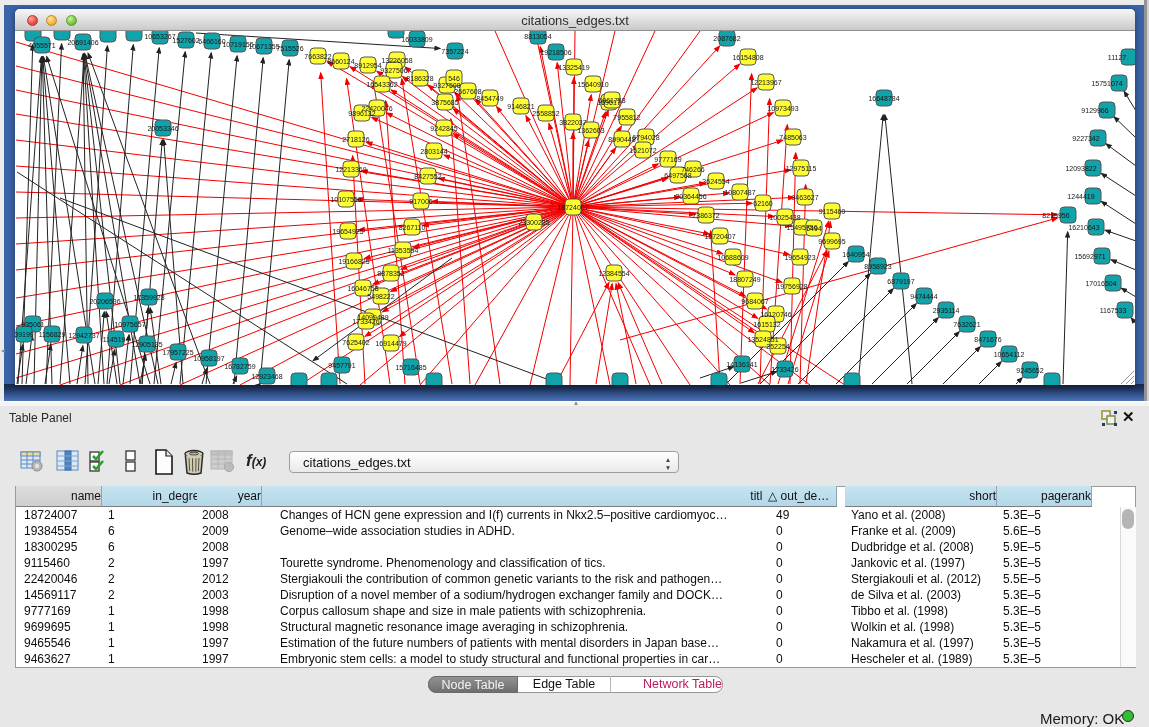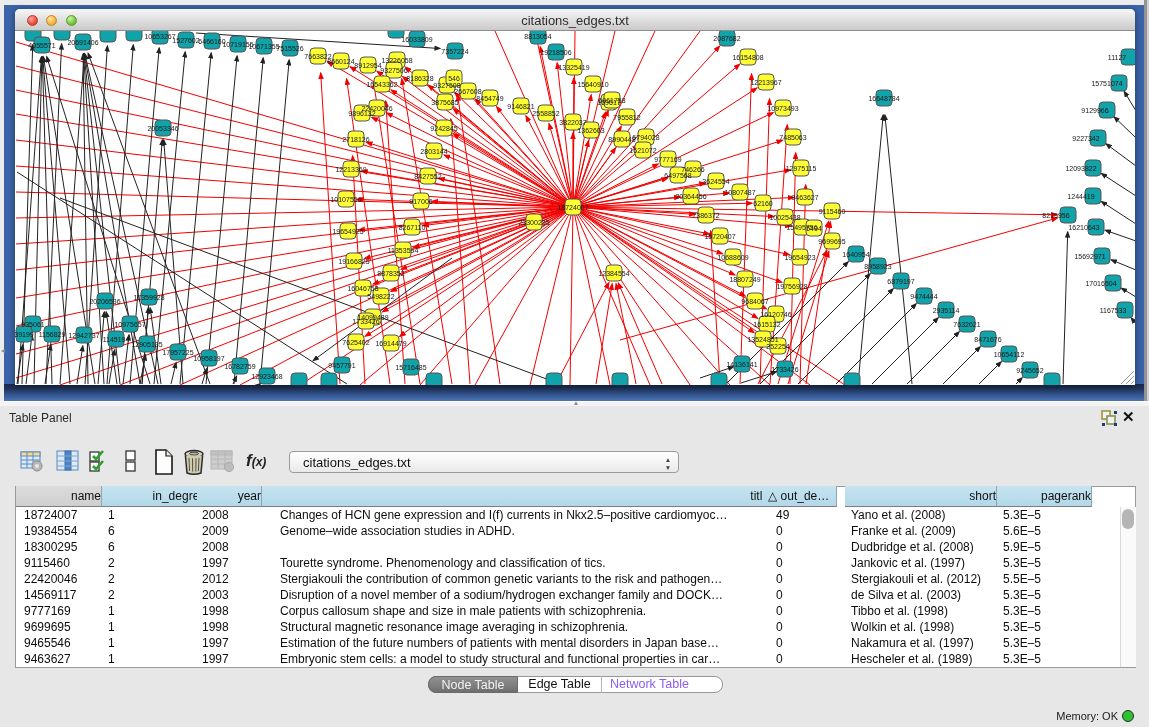--- a/index.html
+++ b/index.html
@@ -37,23 +37,23 @@
 #h5{left:845px;width:152px}
 #h6{left:997px;width:95px}
 .tr{position:absolute;left:16px;width:1104px;height:16px;font-size:12px;color:#0d0d0d;white-space:nowrap}
 .tr span{position:absolute;top:1px}
 .c0{left:8px}.c1{left:92px}.c2{left:186px}.c3{left:264px;max-width:500px;overflow:hidden}
 .c4{left:760px}.c5{left:835px}.c6{left:987px}
 #sbtrack{left:1120px;top:507px;width:16px;height:160px;background:#fafafa;border-left:1px solid #d9d9d9}
 #sbthumb{left:1122px;top:509px;width:12px;height:20px;background:#b5b5b5;border-radius:6px}
 #seg{left:428px;top:676px;width:295px;height:17px;border:1px solid #979797;border-radius:8px;background:#fff;overflow:hidden}
 #seg1{left:428px;top:676px;width:90px;height:17px;background:linear-gradient(#929292,#6e6e6e);border-radius:8px 0 0 8px;border:1px solid #6a6a6a;color:#f2f2f2;font-size:12.5px;text-align:center;line-height:16px}
-#seg2{left:518px;top:676px;width:84px;height:17px;color:#111;font-size:12.5px;text-align:center;line-height:16px;border-right:1px solid #b5b5b5}
-#seg3{left:610px;top:676px;width:112px;height:31px;color:#8b5cf6;font-size:12.5px;text-align:left;line-height:16px}
-#mem{left:1040px;top:710px;width:78px;text-align:right;font-size:11px;color:#1a1a1a;white-space:nowrap}
+#seg2{left:518px;top:676px;width:93px;height:17px;color:#111;font-size:12.5px;text-align:center;line-height:16px;border-right:1px solid #b5b5b5}
+#seg3{left:610px;top:676px;width:112px;height:31px;color:#be185d;font-size:12.5px;text-align:right;line-height:16px}
+#mem{left:1040px;top:710px;width:78px;text-align:right;font-size:15px;color:#1a1a1a;white-space:nowrap}
 #memdot{left:1122px;top:710px;width:12px;height:12px;border-radius:50%;background:#2ec32e;border:1.5px solid #2b2b2b}
 #ltick{left:1px;top:346px;font-size:8px;color:#888}
 </style></head><body>
 <div id="stage">
   <div class="abs" id="blue"></div>
   <div class="abs" id="bluegrad"></div>
   <div class="abs" id="win"></div>
   <svg width="1120" height="354" viewBox="15 31 1120 354" style="position:absolute;left:15px;top:31px">
       <defs>
         <marker id="ra" markerWidth="7.5" markerHeight="5.6" refX="6" refY="2.8" orient="auto" markerUnits="userSpaceOnUse">

